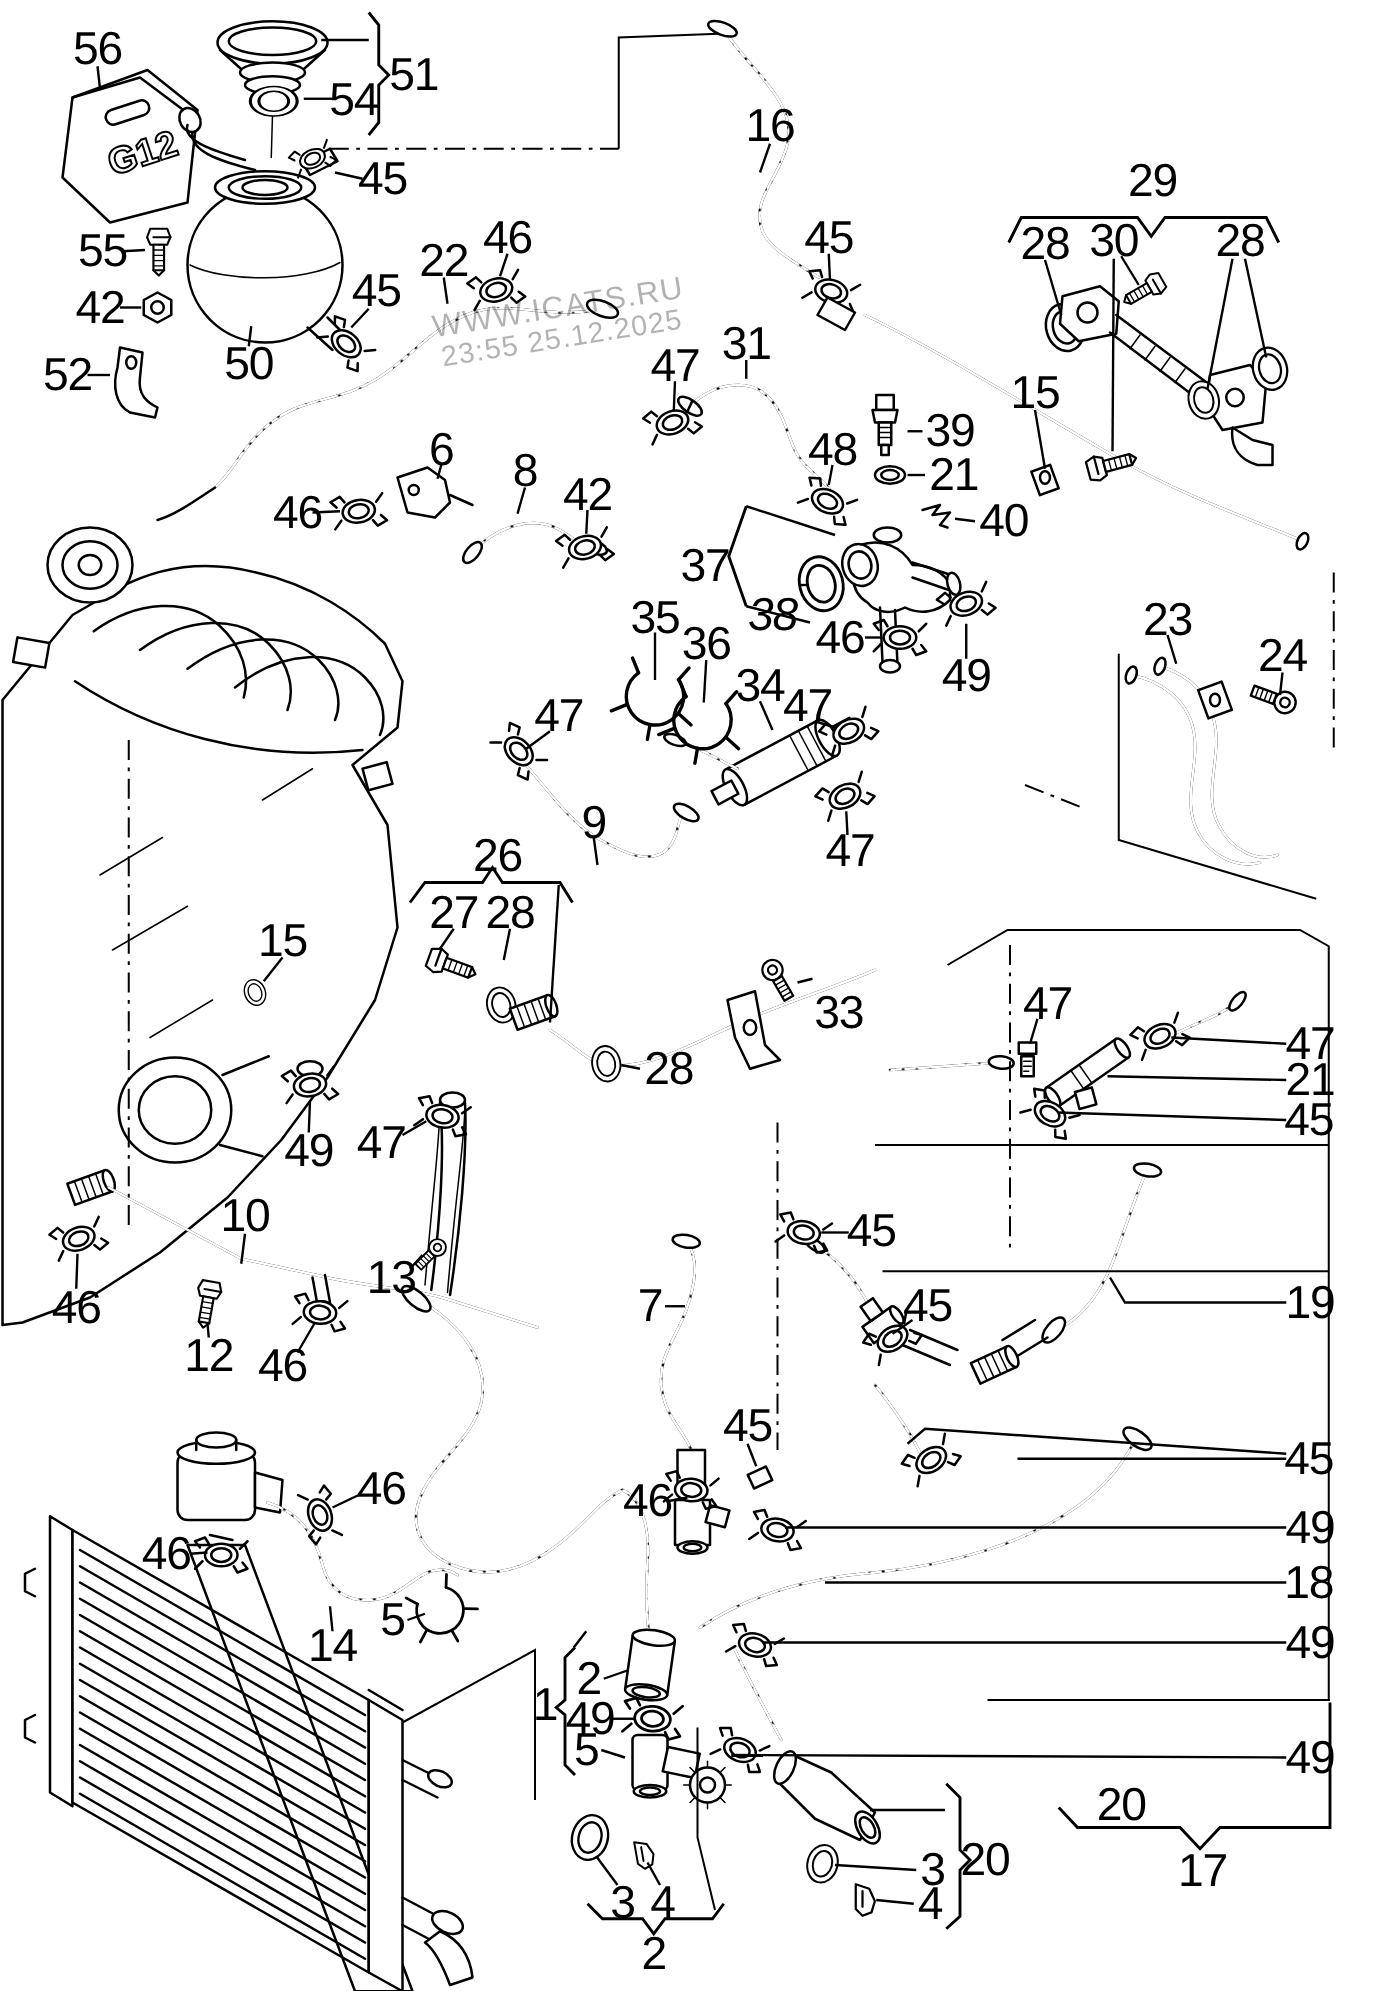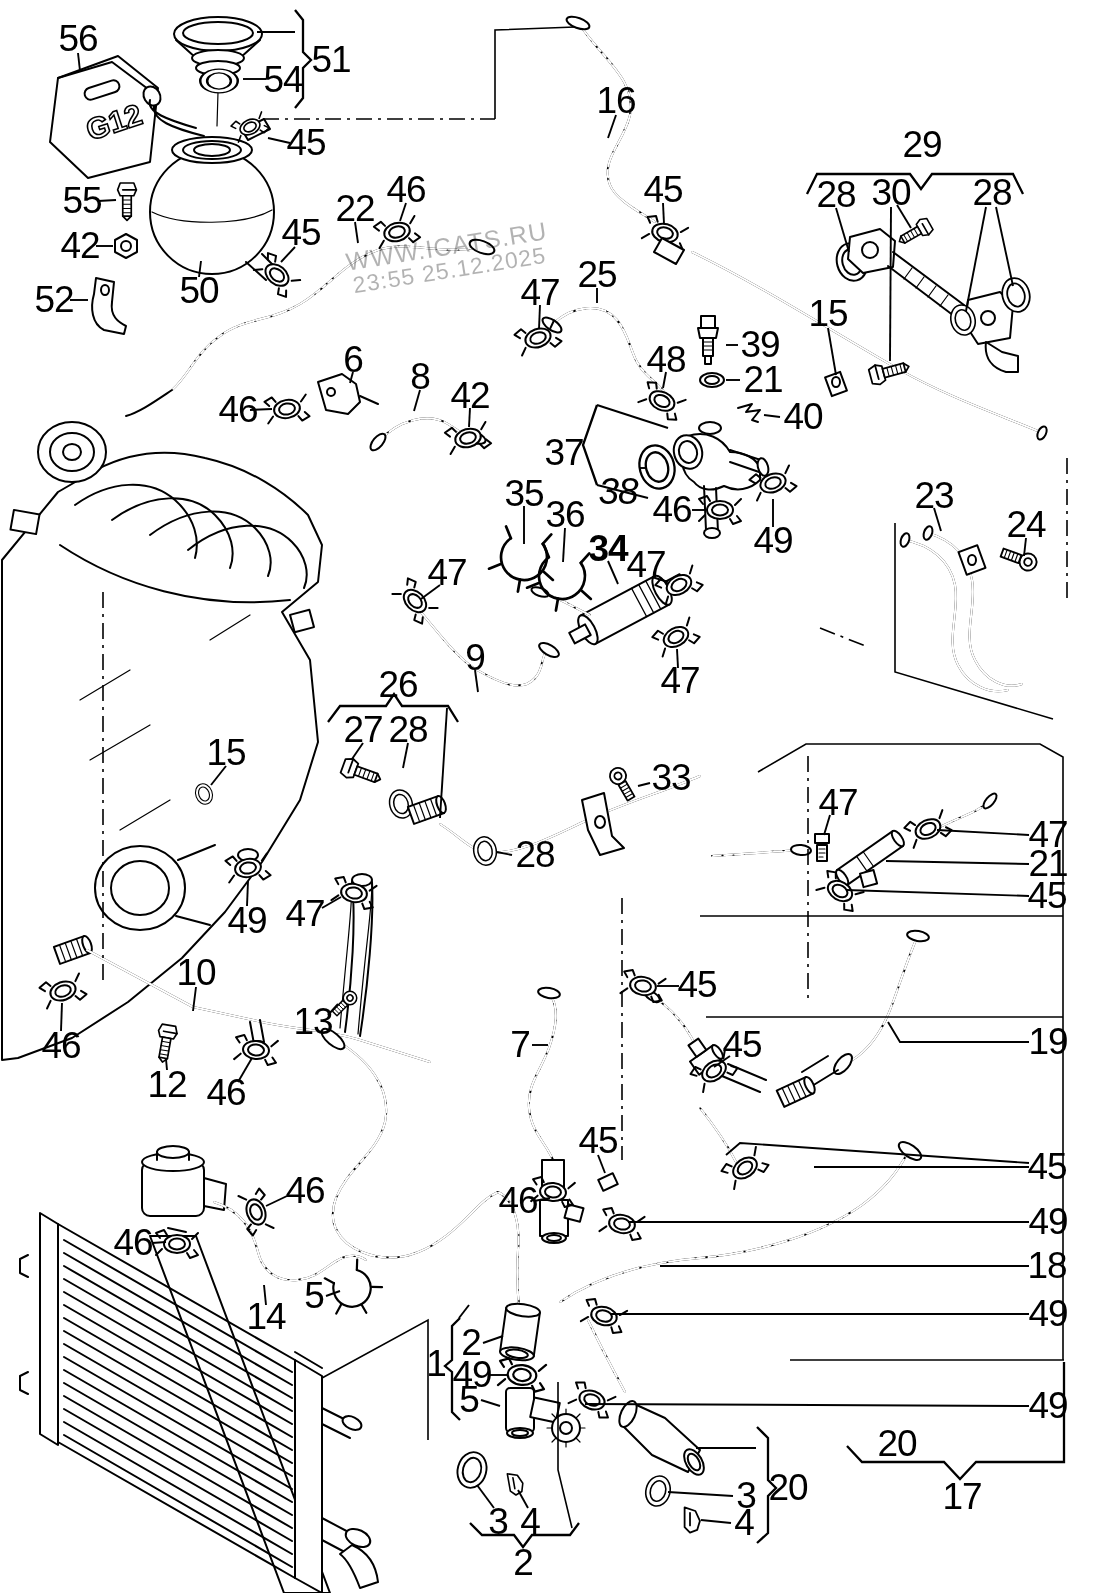--- a/index.html
+++ b/index.html
@@ -579,44 +579,44 @@
       <div class="callout" style="left: 301px; top: 233px;">45</div>
       <div class="callout" style="left: 355px; top: 209px;">22</div>
       <div class="callout" style="left: 406px; top: 190px;">46</div>
       <div class="callout" style="left: 616px; top: 101px;">16</div>
       <div class="callout" style="left: 663px; top: 190px;">45</div>
       <div class="callout" style="left: 922px; top: 145px;">29</div>
       <div class="callout" style="left: 836px; top: 195px;">28</div>
       <div class="callout" style="left: 891px; top: 193px;">30</div>
       <div class="callout" style="left: 992px; top: 193px;">28</div>
       <div class="callout" style="left: 828px; top: 314px;">15</div>
-      <div class="callout" style="left: 597px; top: 275px;">25</div>
+      <div class="callout" style="left: 597px; top: 275px;">31</div>
       <div class="callout" style="left: 540px; top: 293px;">47</div>
       <div class="callout" style="left: 666px; top: 360px;">48</div>
       <div class="callout" style="left: 760px; top: 345px;">39</div>
       <div class="callout" style="left: 763px; top: 380px;">21</div>
       <div class="callout" style="left: 803px; top: 417px;">40</div>
       <div class="callout" style="left: 564px; top: 453px;">37</div>
       <div class="callout" style="left: 618px; top: 492px; font-style: italic;">38</div>
       <div class="callout" style="left: 524px; top: 494px;">35</div>
       <div class="callout" style="left: 565px; top: 515px;">36</div>
-      <div class="callout" style="left: 608px; top: 549px; font-weight: bold;">34</div>
+      <div class="callout" style="left: 608px; top: 549px;">34</div>
       <div class="callout" style="left: 646px; top: 565px;">47</div>
       <div class="callout" style="left: 680px; top: 681px;">47</div>
       <div class="callout" style="left: 447px; top: 573px;">47</div>
       <div class="callout" style="left: 672px; top: 510px;">46</div>
       <div class="callout" style="left: 773px; top: 541px;">49</div>
       <div class="callout" style="left: 934px; top: 496px;">23</div>
       <div class="callout" style="left: 1026px; top: 525px;">24</div>
       <div class="callout" style="left: 475px; top: 658px;">9</div>
       <div class="callout" style="left: 398px; top: 685px;">26</div>
       <div class="callout" style="left: 363px; top: 730px;">27</div>
       <div class="callout" style="left: 408px; top: 730px;">28</div>
       <div class="callout" style="left: 535px; top: 855px;">28</div>
-      <div class="callout" style="left: 671px; top: 778px;">33</div>
+      <div class="callout" style="left: 671px; top: 810px;">33</div>
       <div class="callout" style="left: 226px; top: 753px;">15</div>
       <div class="callout" style="left: 353px; top: 360px;">6</div>
       <div class="callout" style="left: 420px; top: 377px;">8</div>
       <div class="callout" style="left: 470px; top: 396px;">42</div>
       <div class="callout" style="left: 238px; top: 410px;">46</div>
       <div class="callout" style="left: 247px; top: 921px;">49</div>
       <div class="callout" style="left: 305px; top: 914px;">47</div>
       <div class="callout" style="left: 196px; top: 973px;">10</div>
       <div class="callout" style="left: 313px; top: 1022px;">13</div>
       <div class="callout" style="left: 61px; top: 1046px;">46</div>

